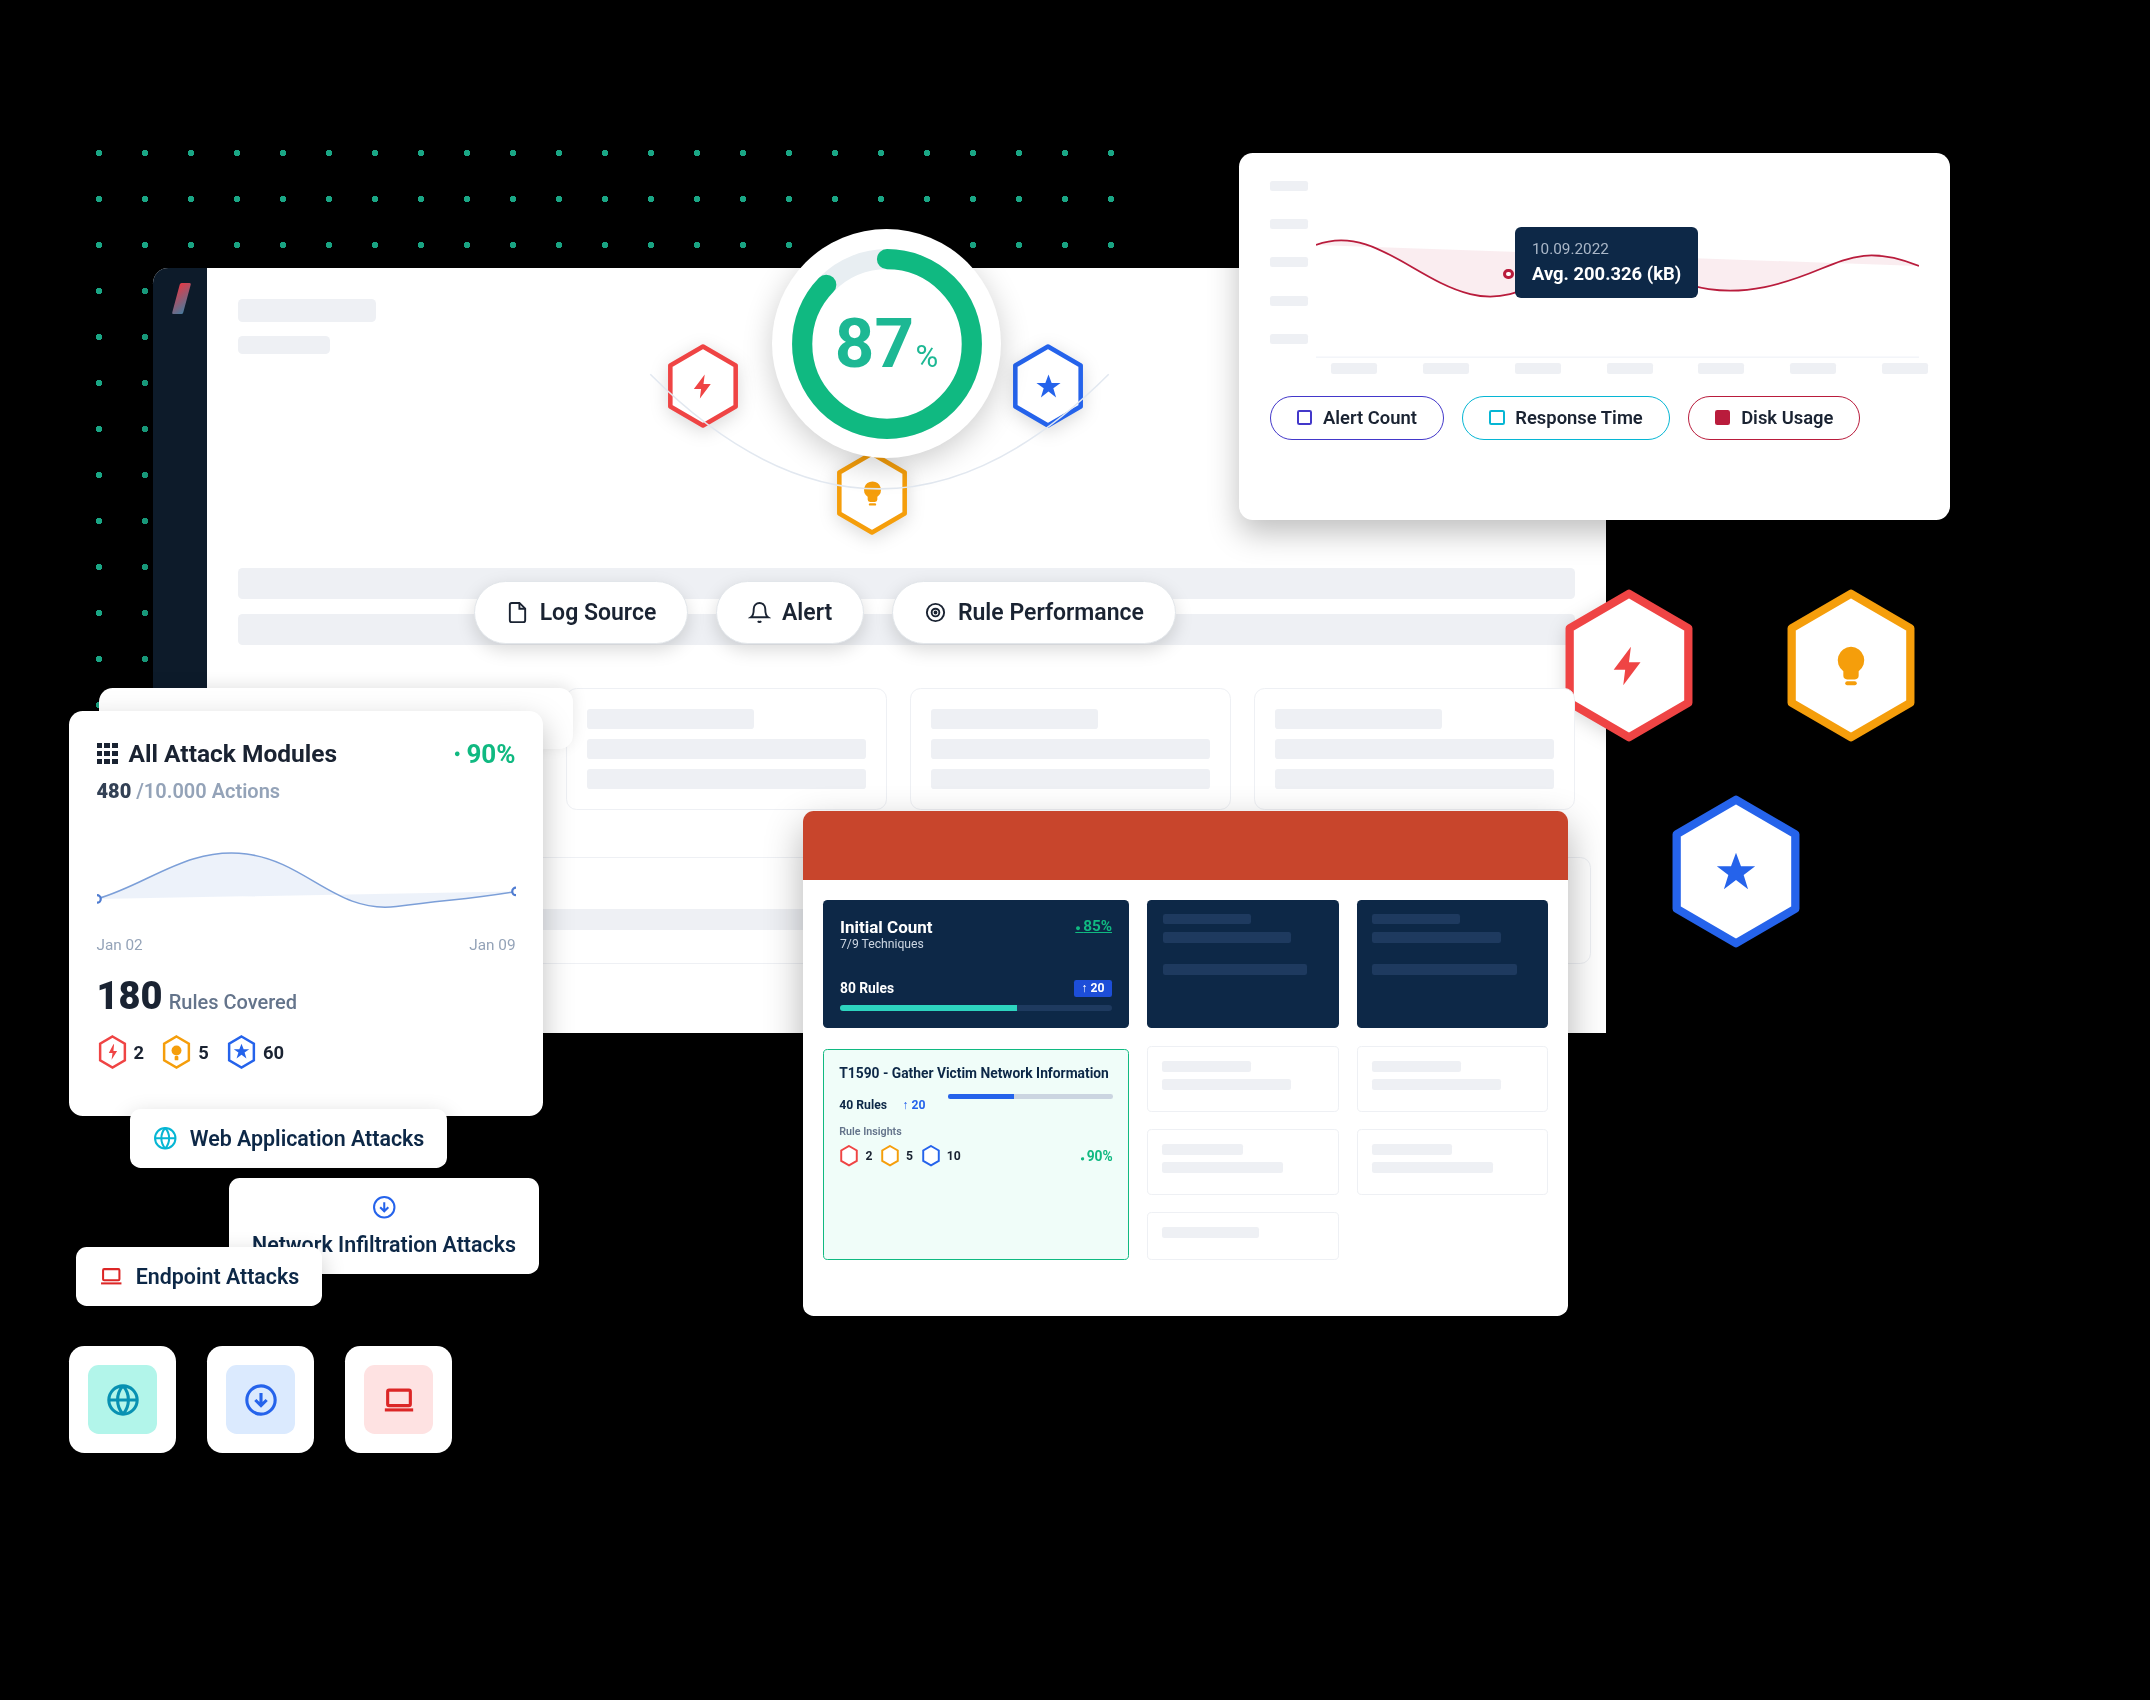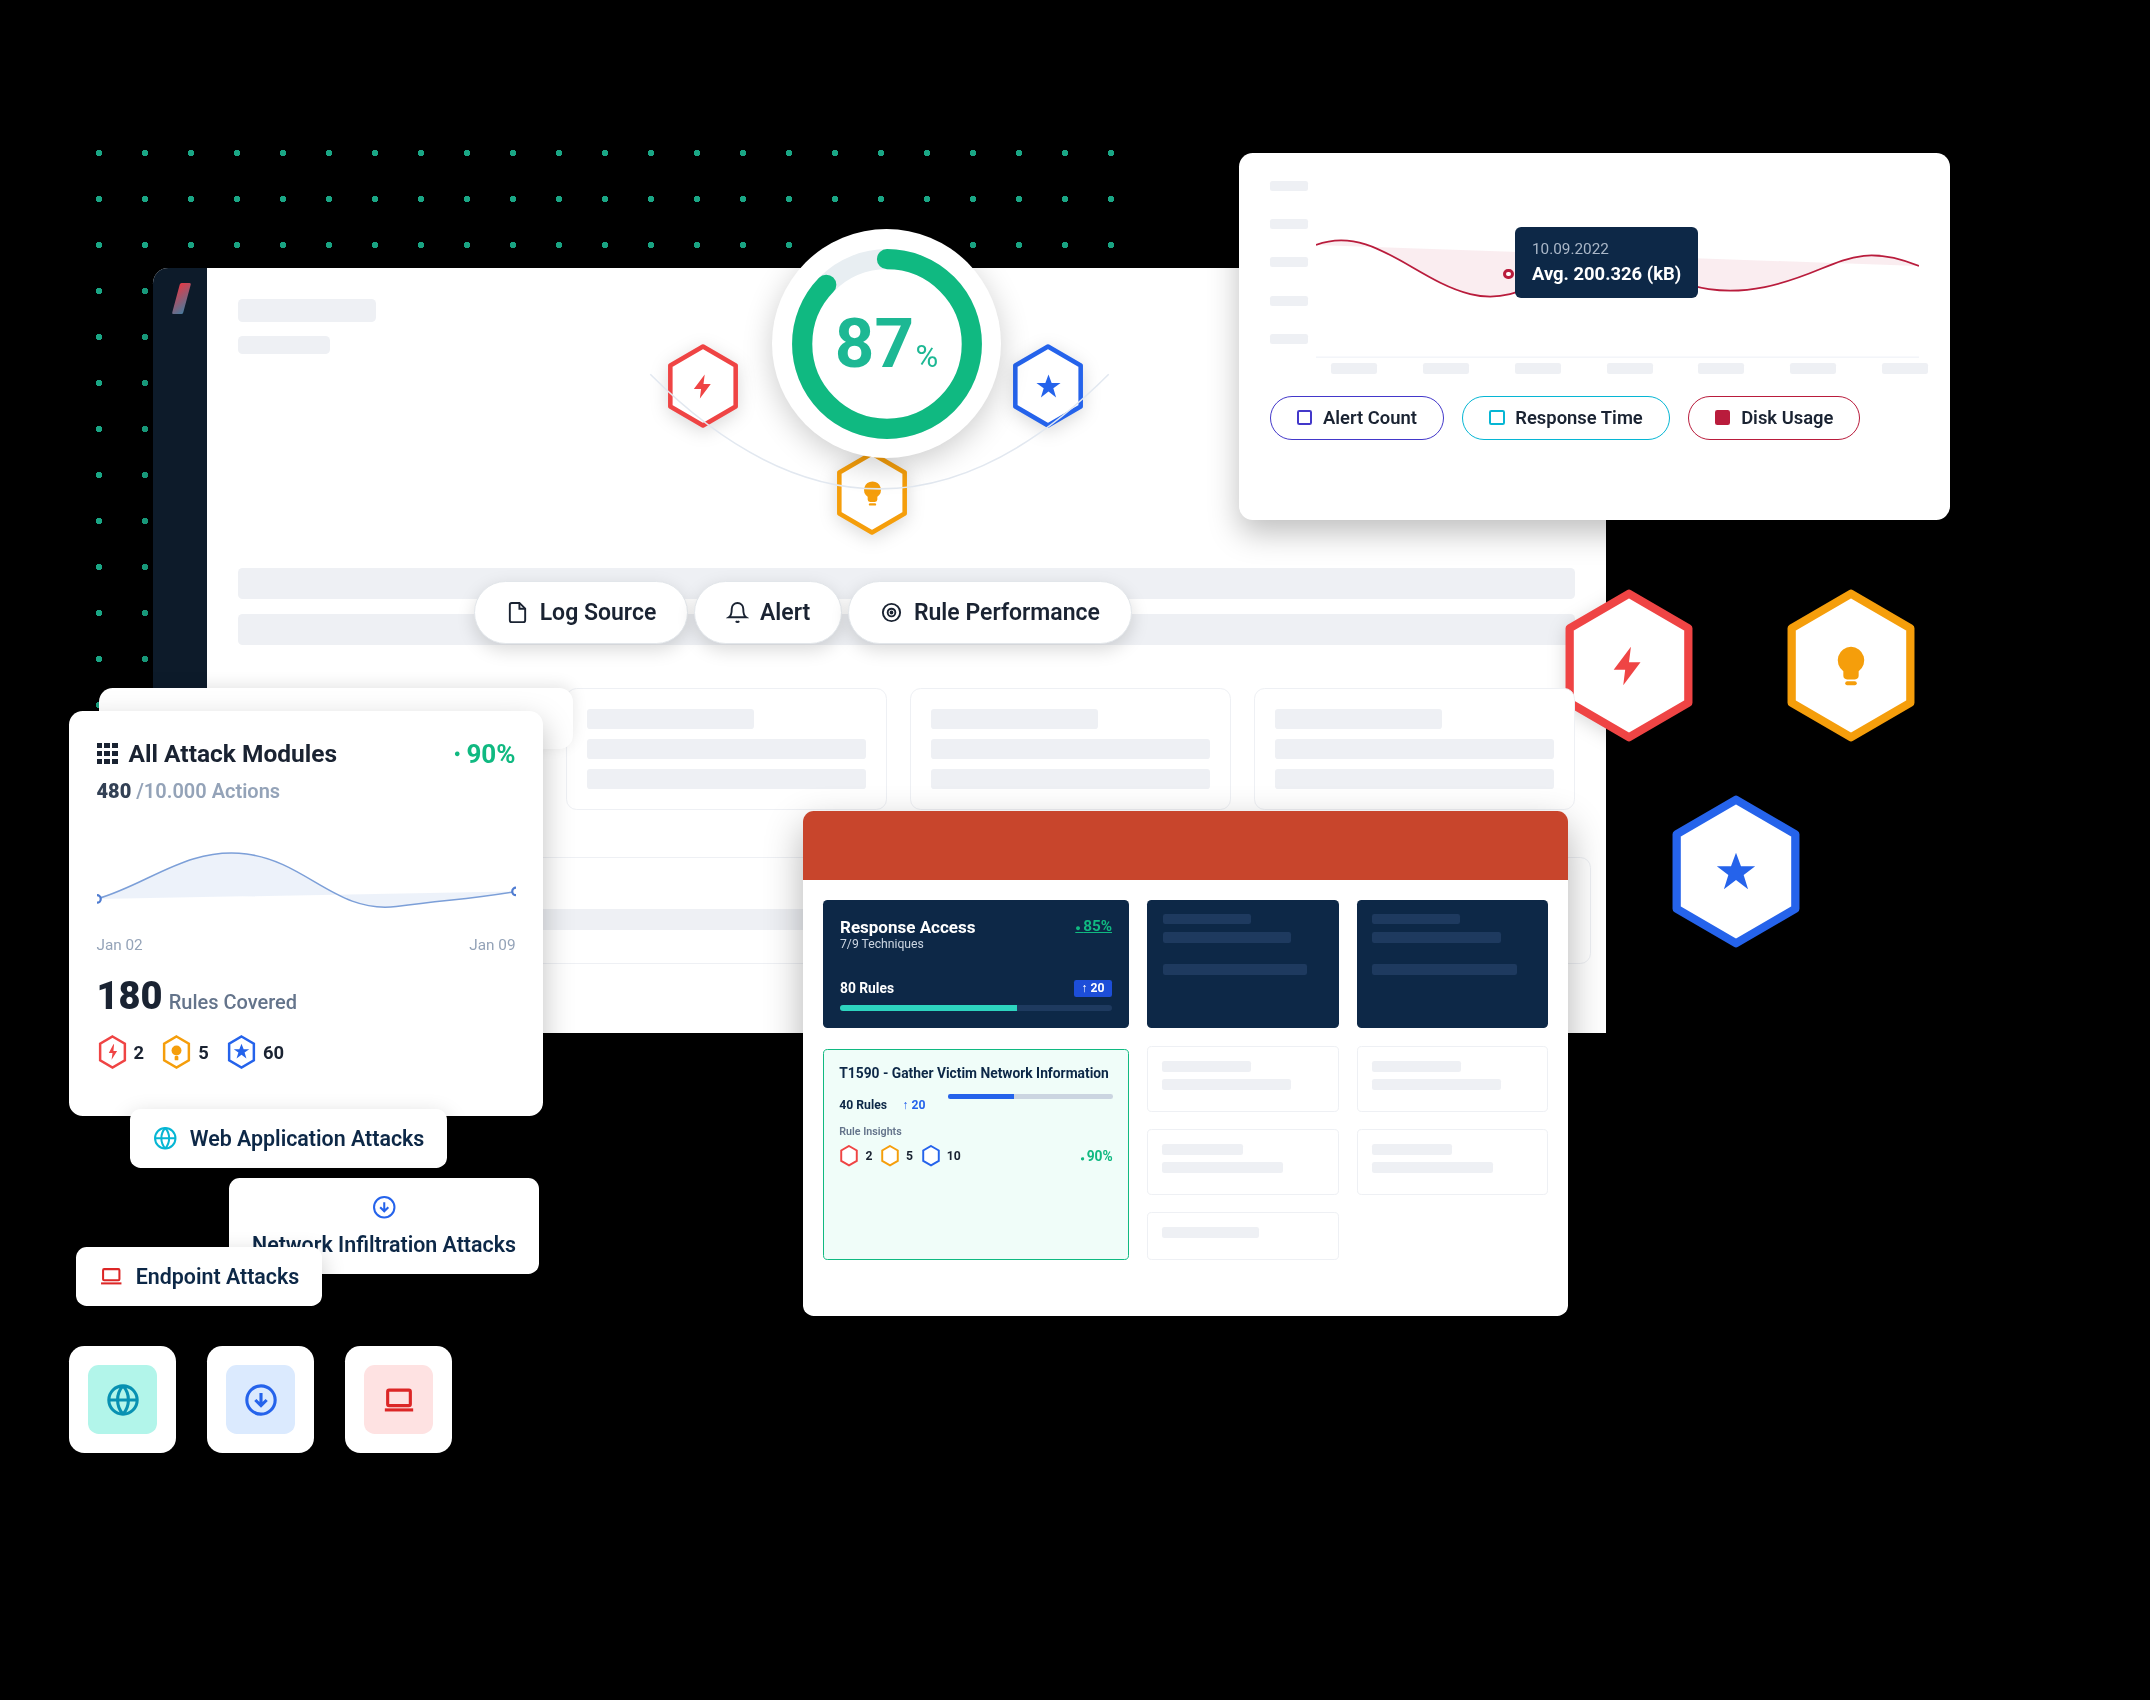--- a/index.html
+++ b/index.html
@@ -17,21 +17,21 @@
   .main-sidebar::after { content: ''; position: absolute; top: 15.3px; left: 23px; width: 10.7px; height: 31px;
     background: linear-gradient(135deg, #e63946 0%, #457b9d 100%); transform: skewX(-15deg); border-radius: 1.5px; }
   .main-body { flex: 1; padding: 31px; }
   .skel { background: #eef0f4; border-radius: 4.6px; }
   .main-header-skel { display: flex; flex-direction: column; gap: 13.8px; margin-bottom: 31px; }
   .sk1 { width: 138px; height: 23px; }
   .sk2 { width: 92px; height: 18.4px; }
   .big-skels { display: flex; flex-direction: column; gap: 15.3px; margin-top: 214px; }
   .big-row { height: 31px; width: 100%; }
 
-  .tabs-row { position: absolute; top: 581px; left: 474px; display: flex; gap: 6px; z-index: 5; }
+  .tabs-row { position: absolute; top: 581px; left: 474px; display: flex; gap: 28px; z-index: 5; }
   .tab-pill { background: #fff; border: 0.8px solid #e2e6ea; border-radius: 764px; padding: 17px 31px;
     display: flex; align-items: center; gap: 10.7px; font-size: 23px; font-weight: 600; color: #1a2332;
     box-shadow: 0 6.1px 18.4px rgba(0,0,0,0.15); cursor: pointer; }
   .tab-pill svg { width: 23px; height: 23px; }
 
   .card-grid { position: absolute; top: 688px; left: 222px; display: grid; grid-template-columns: repeat(4, 321px); gap: 23px; }
   .skel-card { background: #fff; border: 0.8px solid #eef0f4; border-radius: 10.7px; padding: 20px; height: 122px; display: flex; flex-direction: column; gap: 10.7px; }
   .skel-card .skb { height: 21.4px; background: #eef0f4; border-radius: 3.1px; }
   .w60 { width: 60%; } .w100 { width: 100%; }
   .card-grid2 { position: absolute; top: 857px; left: 222px; display: grid; grid-template-columns: repeat(2, 673px); gap: 23px; }
@@ -457,21 +457,21 @@
   </div>
 </div>
 
 <div class="mitre">
   <div class="mitre-head"></div>
   <div class="mitre-body">
 
     <div class="mitre-initial">
       <div class="mi-row1">
         <div>
-          <div class="mi-title">Response Access</div>
+          <div class="mi-title">Initial Count</div>
           <div class="mi-sub">7/9 Techniques</div>
         </div>
         <div class="mi-pct">85%</div>
       </div>
       <div class="mi-row2">
         <span class="mi-rules">80 Rules</span>
         <span class="mi-arrow">↑ 20</span>
       </div>
       <div class="mi-bar">
           <div class="mi-bar-fill"></div>

